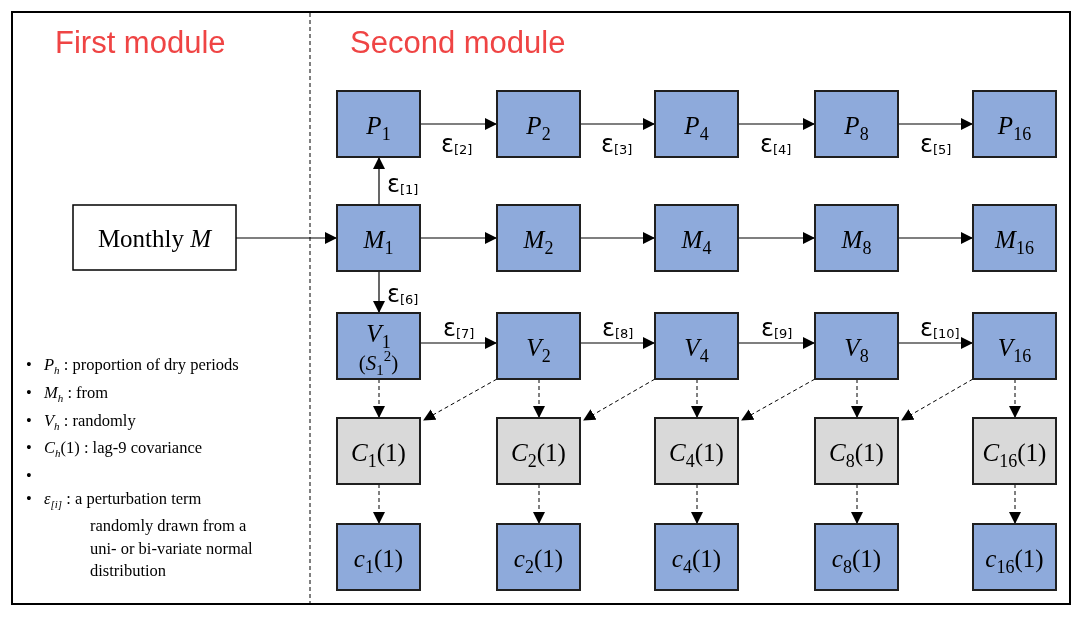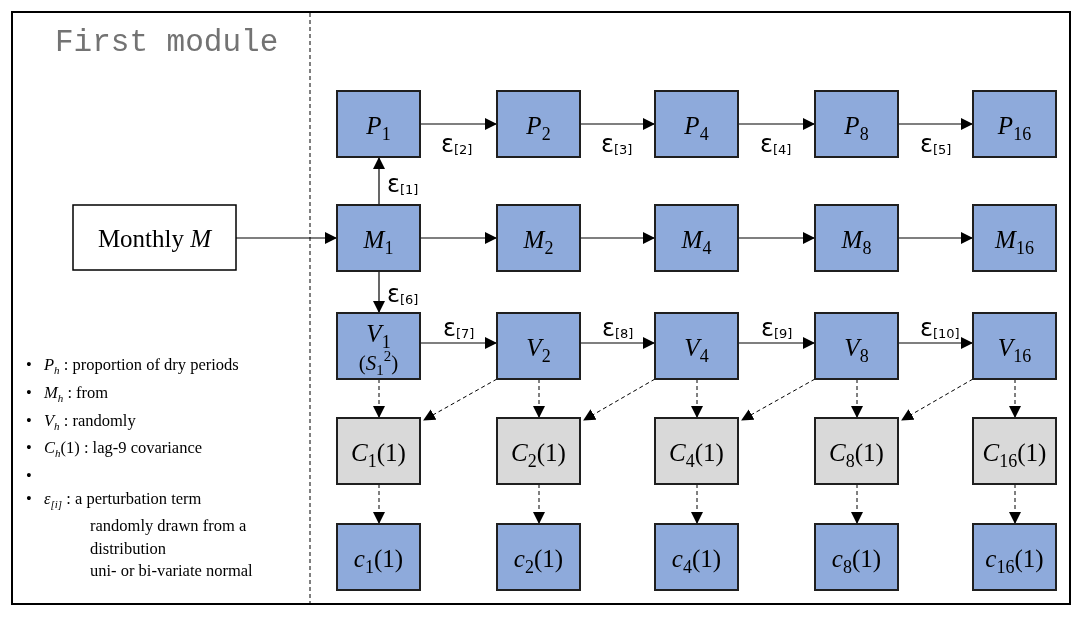--- a/index.html
+++ b/index.html
@@ -1,21 +1,21 @@
 <!DOCTYPE html>
 <html><head>
   <meta charset="utf-8">
   <style>
     html, body { margin: 0; padding: 0; background: #ffffff; }
     body { width: 1083px; height: 618px; position: relative; overflow: hidden; }
     #stage { position: absolute; left: 0; top: 0; width: 1083px; height: 618px; }
     svg { position: absolute; left: 0; top: 0; }
     .serif { font-family: "Liberation Serif", "DejaVu Serif", serif; }
     .sans { font-family: "DejaVu Sans", "Liberation Sans", sans-serif; }
-    .module-title { position: absolute; font-family: Liberation Mono, monospace; font-size: 31px; color: #737373; white-space: nowrap; }
+    .module-title { position: absolute; font-family: Liberation Sans, sans-serif; font-size: 31px; color: #ef4444; white-space: nowrap; }
     .legend { position: absolute; left: 22px; top: 354px; width: 290px; font-family: "Liberation Serif", serif; font-size: 16.5px; color: #000; line-height: 22.5px; }
     .legend-item { display: flex; align-items: flex-start; }
     .legend-bullet { width: 22px; flex: 0 0 22px; text-align: left; padding-left: 4px; box-sizing: border-box; }
     .legend-sym { font-style: italic; }
     .legend-cont { padding-left: 68px; }
   </style>
 </head>
 <body>
 
 <div id="stage">
@@ -176,20 +176,21 @@
         <text x="760" y="152" font-size="24" class="sans"><tspan>ε</tspan><tspan font-size="13" dy="2">[4]</tspan></text>
         <text x="920" y="152" font-size="24" class="sans"><tspan>ε</tspan><tspan font-size="13" dy="2">[5]</tspan></text>
         <text x="443" y="336" font-size="24" class="sans"><tspan>ε</tspan><tspan font-size="13" dy="2">[7]</tspan></text>
         <text x="602" y="336" font-size="24" class="sans"><tspan>ε</tspan><tspan font-size="13" dy="2">[8]</tspan></text>
         <text x="761" y="336" font-size="24" class="sans"><tspan>ε</tspan><tspan font-size="13" dy="2">[9]</tspan></text>
         <text x="920" y="336" font-size="24" class="sans"><tspan>ε</tspan><tspan font-size="13" dy="2">[10]</tspan></text>
       </g>
   </svg>
 
   <div class="module-title" style="left:55px; top:25px;">First module</div>
+  <div class="module-title" style="left:350px; top:25px;">Second module</div>
 
   <div class="legend" id="legend">
       <div class="legend-item">
         <span class="legend-bullet">•</span>
         <span><span class="legend-sym">P</span><sub class="legend-sym" style="font-style: italic; font-size: 11px;">h</sub><span> : proportion of dry periods</span></span>
       </div>
       <div class="legend-item">
         <span class="legend-bullet">•</span>
         <span><span class="legend-sym">M</span><sub class="legend-sym" style="font-style: italic; font-size: 11px;">h</sub><span> : from</span></span>
       </div>
@@ -202,16 +203,16 @@
         <span><span class="legend-sym">C</span><sub class="legend-sym" style="font-style: italic; font-size: 11px;">h</sub><span>(1)</span><span> : lag-9 covariance</span></span>
       </div>
       <div class="legend-item">
         <span class="legend-bullet">•</span>
       </div>
       <div class="legend-item">
         <span class="legend-bullet">•</span>
         <span><span class="legend-sym">ε</span><sub class="legend-sym" style="font-style: italic; font-size: 11px;">[i]</sub><span> : a perturbation term</span></span>
       </div>
       <div class="legend-cont">randomly drawn from a</div>
+      <div class="legend-cont">uni- or bi-variate normal</div>
       <div class="legend-cont">distribution</div>
-      <div class="legend-cont">uni- or bi-variate normal</div>
     </div>
 </div>
 
 </body></html>

